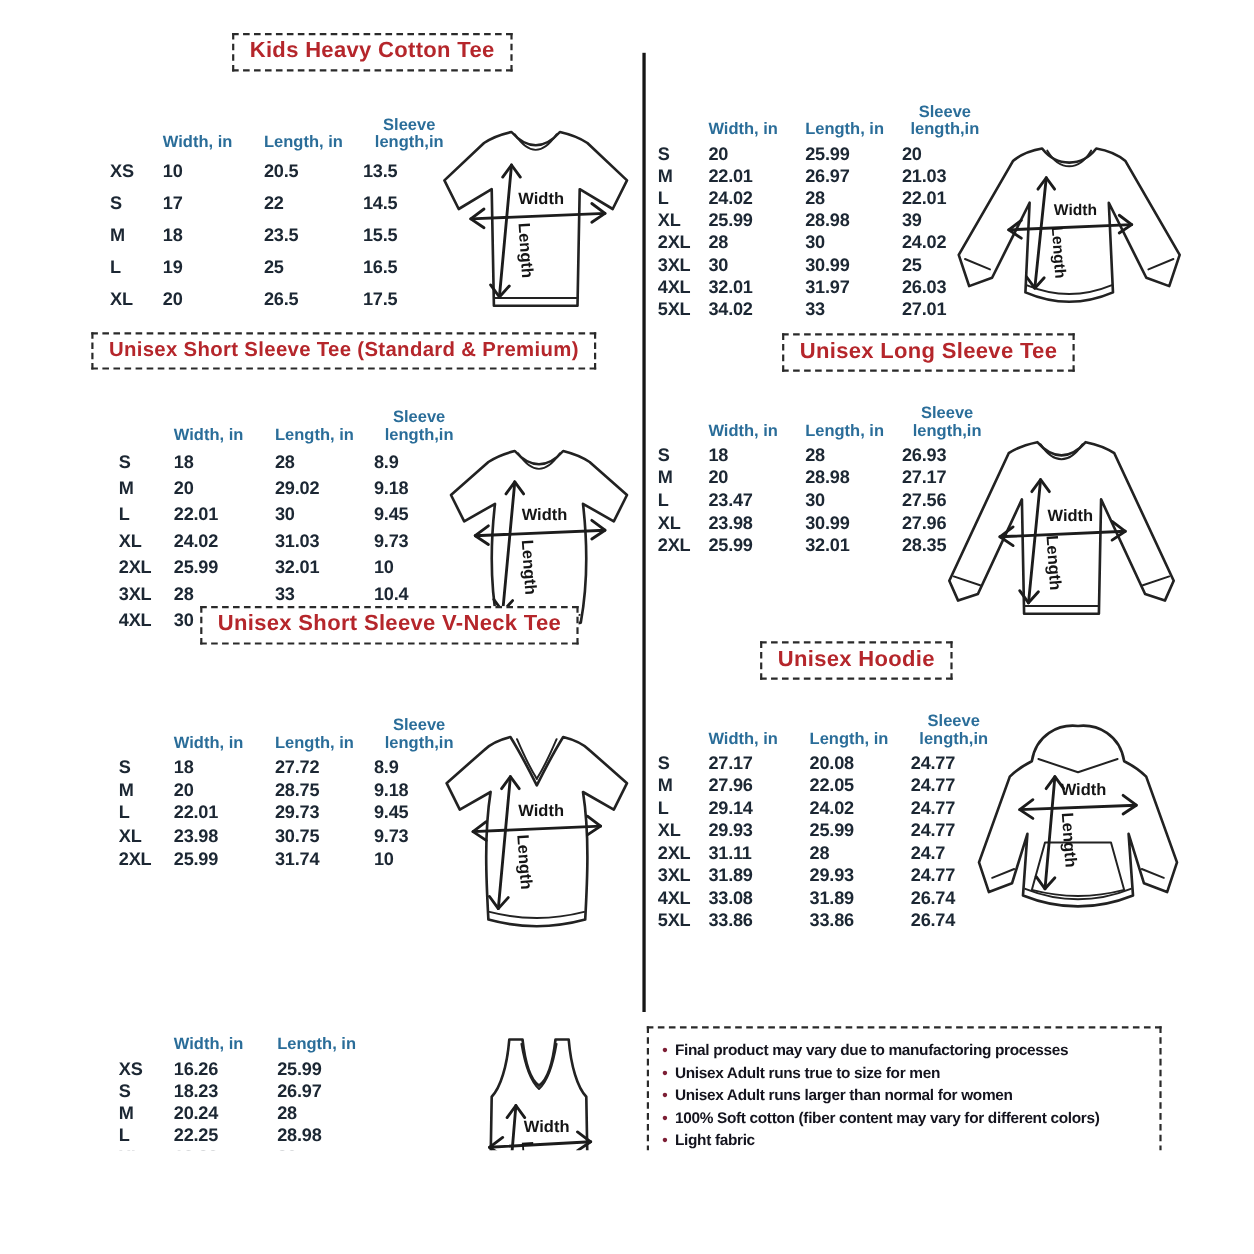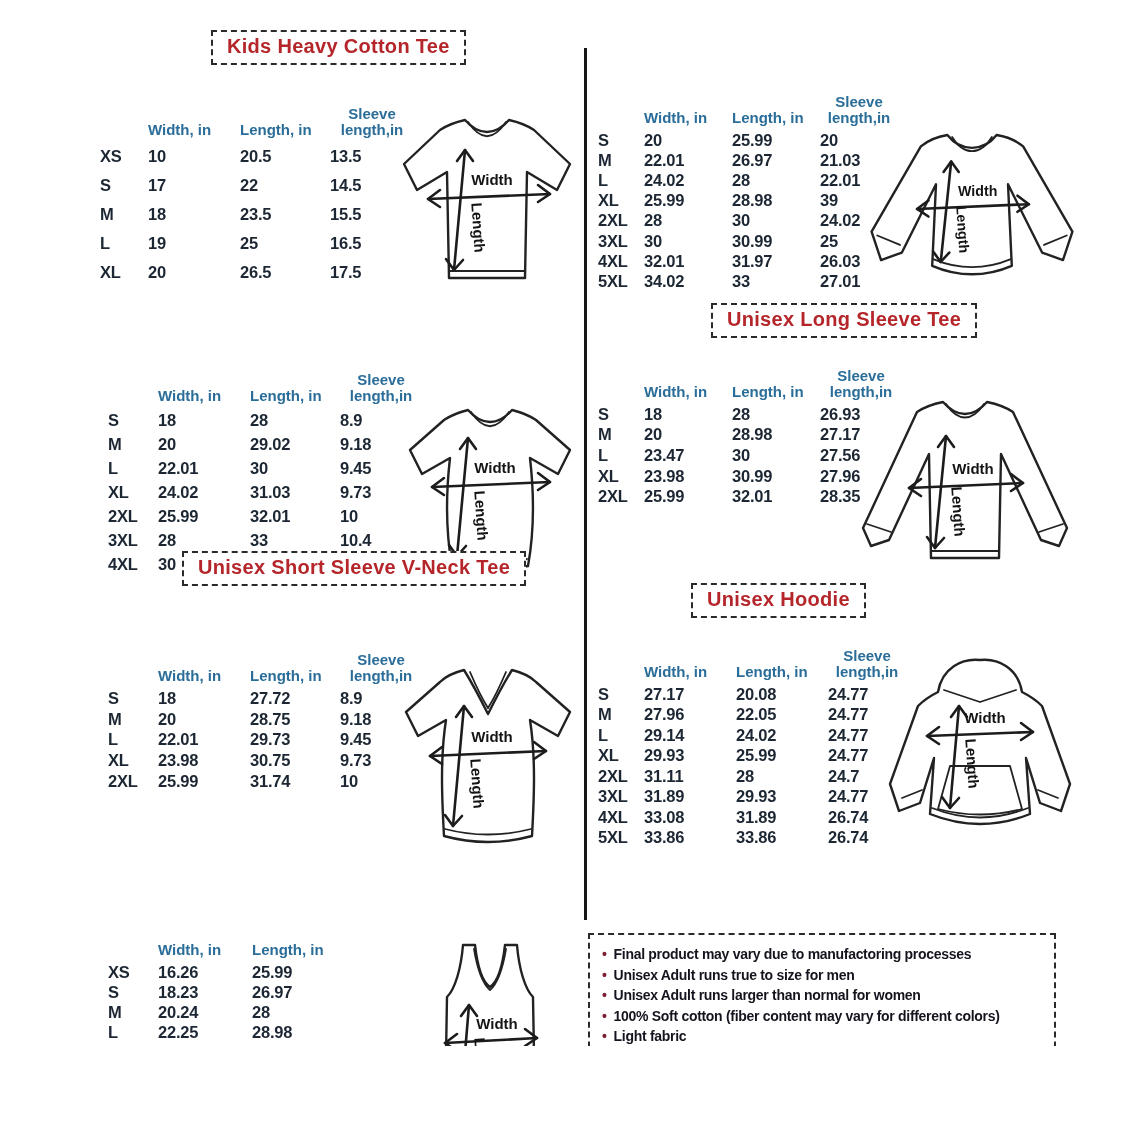--- a/index.html
+++ b/index.html
@@ -189,20 +189,21 @@
     </g>
     <g>
       <path class="arrow" d="M98,46 L87,152"></path>
       <path class="arrow" d="M90,57 L98,46 L106,57"></path>
       <path class="arrow" d="M79,141 L87,152 L96,142"></path>
     </g>
     <text class="dimtext" x="126" y="82" text-anchor="middle">Width</text>
     <text class="dimtext" x="105" y="118" text-anchor="middle" transform="rotate(86 105 118)">Length</text>
   </svg>
 
+  <div class="title-box long" style="left:83px; top:302px;">Unisex Short Sleeve Tee (Standard &amp; Premium)</div>
 
   <div class="size-table t-std" style="left:108px; top:352px;">
     <div class="thead">
       <span class="h"></span>
       <span class="h">Width, in</span>
       <span class="h">Length, in</span>
       <span class="h sleeve">Sleeve length,in</span>
     </div>
     <div class="trow">
         <span>S</span>

